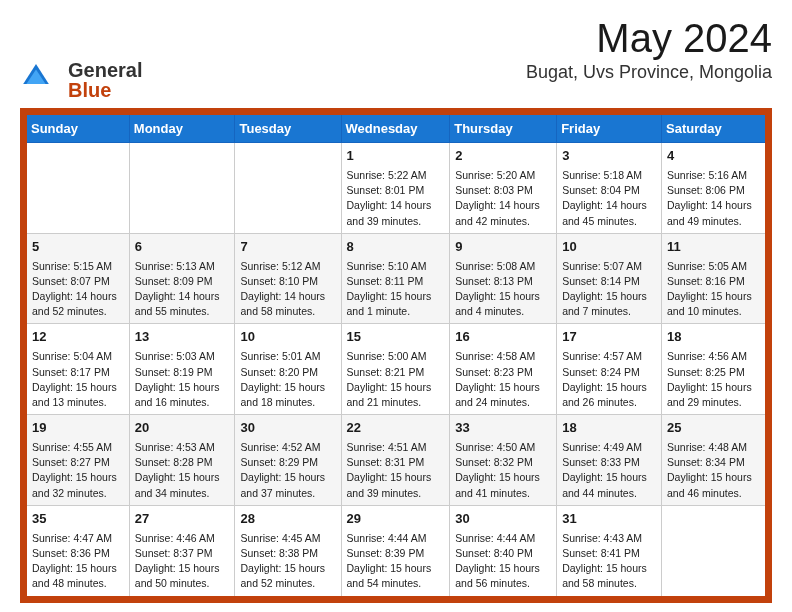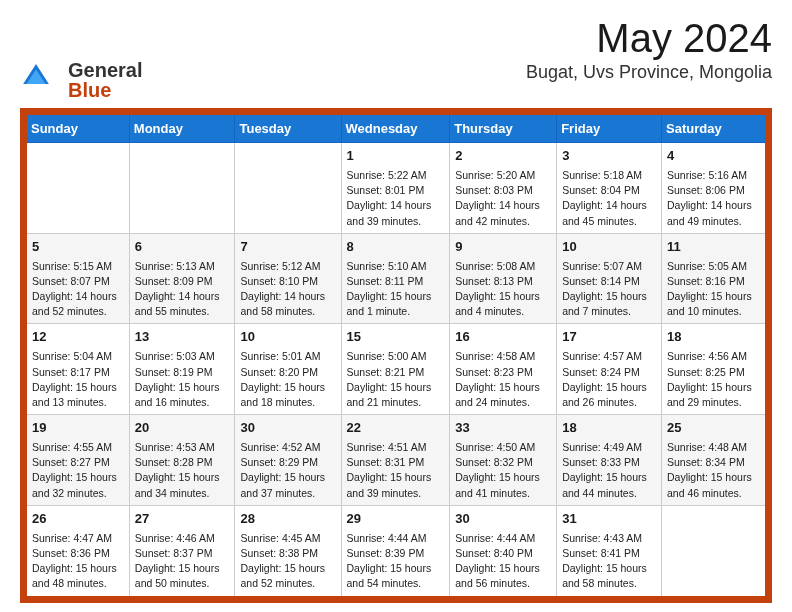--- a/index.html
+++ b/index.html
@@ -235,21 +235,21 @@
             <span class="day-num">18</span>
             <div class="day-info">Sunrise: 4:49 AM<br>Sunset: 8:33 PM<br>Daylight: 15 hours<br>and 44 minutes.</div>
           </td>
           <td>
             <span class="day-num">25</span>
             <div class="day-info">Sunrise: 4:48 AM<br>Sunset: 8:34 PM<br>Daylight: 15 hours<br>and 46 minutes.</div>
           </td>
         </tr>
         <tr>
           <td>
-            <span class="day-num">26</span>
+            <span class="day-num">35</span>
             <div class="day-info">Sunrise: 4:47 AM<br>Sunset: 8:36 PM<br>Daylight: 15 hours<br>and 48 minutes.</div>
           </td>
           <td>
             <span class="day-num">27</span>
             <div class="day-info">Sunrise: 4:46 AM<br>Sunset: 8:37 PM<br>Daylight: 15 hours<br>and 50 minutes.</div>
           </td>
           <td>
             <span class="day-num">28</span>
             <div class="day-info">Sunrise: 4:45 AM<br>Sunset: 8:38 PM<br>Daylight: 15 hours<br>and 52 minutes.</div>
           </td>

